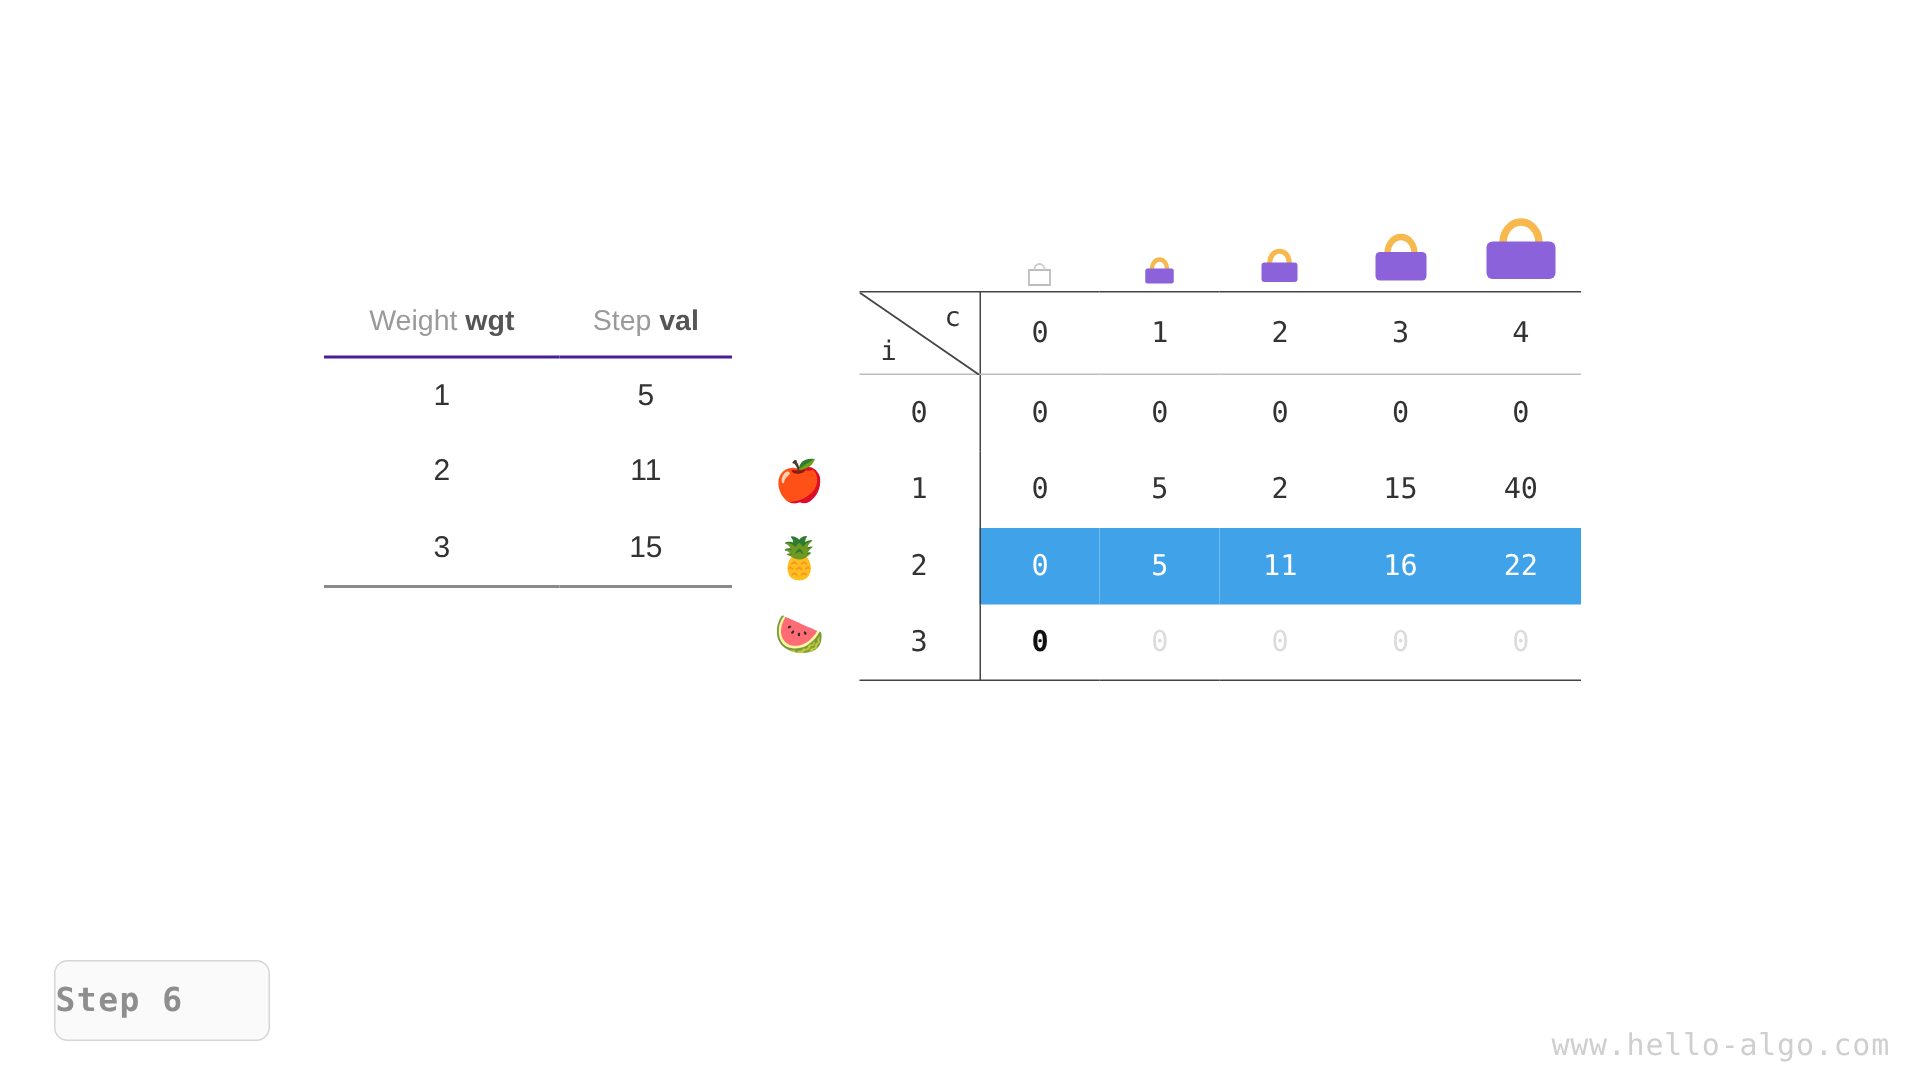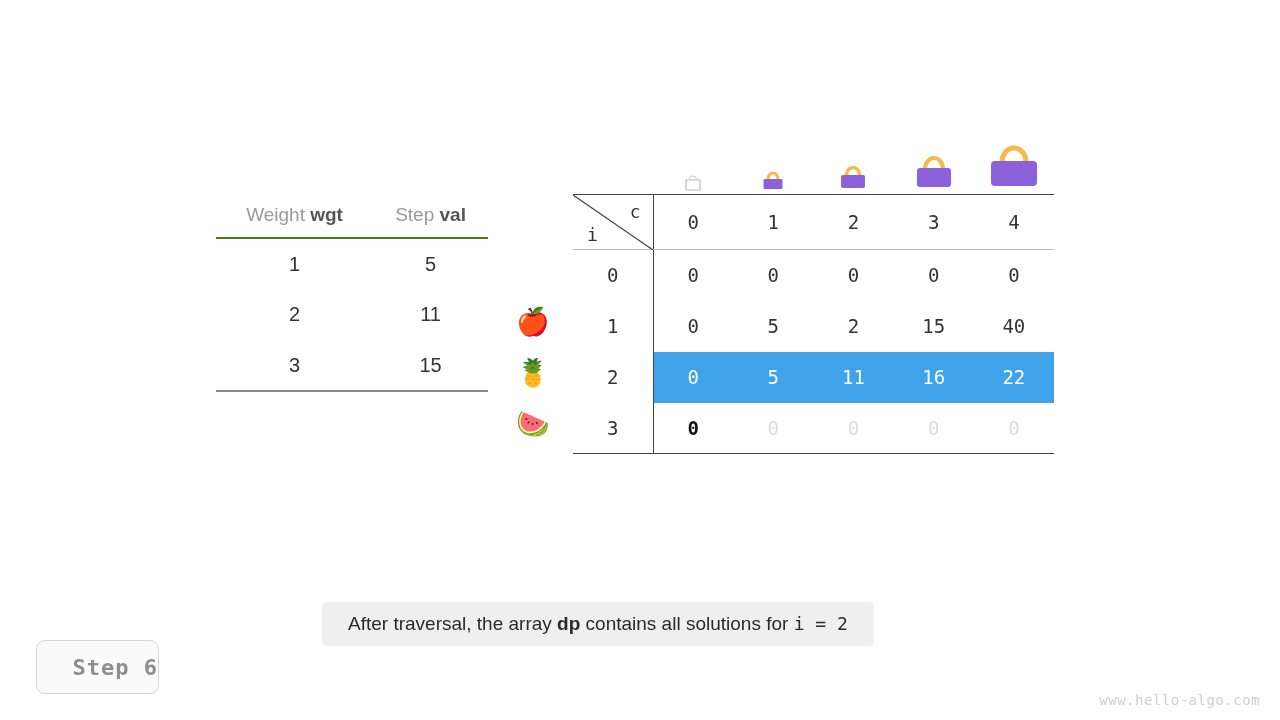--- a/index.html
+++ b/index.html
@@ -22,21 +22,21 @@
   #left-table td, #left-table th {
     padding: 0; margin: 0;
     text-align: center;
     font-weight: normal;
   }
   .lt-head-row td {
     height: 45px;
     font-size: 19px;
     color: #9a9a9a;
     vertical-align: middle;
-    border-bottom: 2px solid #4d7c0f;
+    border-bottom: 2px solid #4c1d95;
   }
   .lt-head-row td b { color: #555555; font-weight: bold; }
   .lt-code-row td {
     height: 48px;
     font-family: "DejaVu Sans Mono", monospace;
     font-size: 19px;
     font-weight: bold;
     vertical-align: middle;
     border-bottom: 1.5px solid #c8c8c8;
   }
@@ -197,40 +197,40 @@
   #caption b { font-weight: bold; }
   #caption .mono {
     font-family: "DejaVu Sans Mono", monospace;
     font-size: 18px;
   }
 
   
   #step-badge {
     position: absolute;
     left: 36px; top: 640px;
-    width: 123px; height: 54px;
+    width: 144px; height: 54px;
     border: 1.5px solid #d6d6d6;
     border-radius: 9px;
     background: #fafafa;
     display: flex;
     align-items: center;
-    justify-content: flex-end;
+    justify-content: flex-start;
     font-family: "DejaVu Sans Mono", monospace;
     font-size: 22px;
     font-weight: bold;
     color: #8e8e8e;
     letter-spacing: 1px;
   }
 
   
   #watermark {
     position: absolute;
     right: 20px; bottom: 12px;
     font-family: "DejaVu Sans Mono", monospace;
-    font-size: 14px;
+    font-size: 20px;
     color: #cfcfcf;
     letter-spacing: 0.5px;
   }
 </style>
 </head>
 <body>
 
 <div id="stage">
 
   <div id="left-table">
@@ -347,21 +347,20 @@
         <td class="mx-faded">0</td>
         <td class="mx-faded">0</td>
         <td class="mx-faded">0</td>
         <td class="mx-faded">0</td>
       </tr>
     </tbody>
       </table>
   </div>
 
 
-  <div id="caption"><span>After traversal, the array </span><b>dp</b><span> contains all solutions for </span><span class="mono">i = 2</span></div>
 
   <div id="step-badge">
       <span>Step 6</span>
     </div>
 
   <div id="watermark">www.hello-algo.com</div>
 
 </div>
 
 </body></html>

